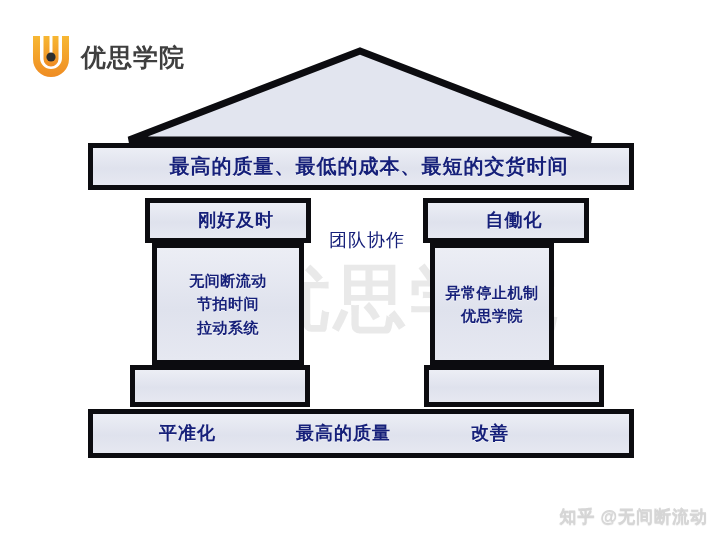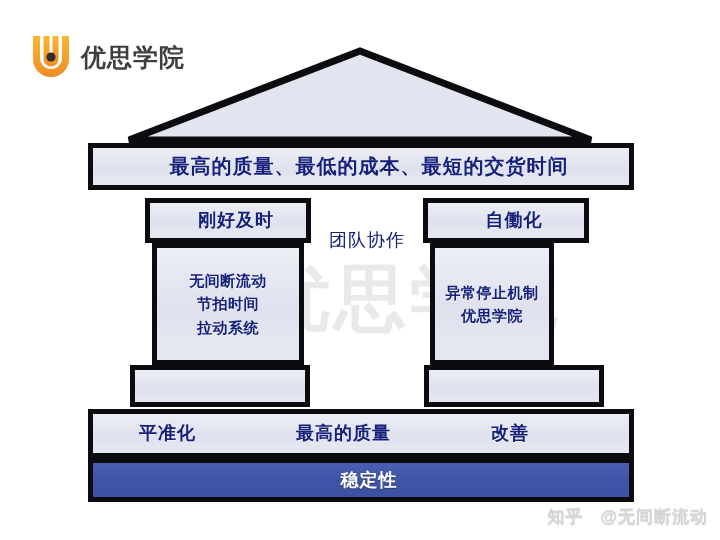--- a/index.html
+++ b/index.html
@@ -161,21 +161,21 @@
   
   #found {
     left: 88px; top: 409px; width: 546px; height: 49px;
     justify-content: flex-start;
   }
   #found .found-inner {
     width: 100%;
     display: flex;
     align-items: center;
     justify-content: center;
-    gap: 84px;
+    gap: 64px;
     padding-right: 70px;
     box-sizing: border-box;
   }
   #found .ttl { font-size: 18px; }
 
   
   #stab {
     left: 88px; top: 458px; width: 546px; height: 44px;
     background: linear-gradient(180deg, #4a5db3 0%, #4054a6 55%, #3d51a3 100%);
     border-color: #0c0c10;
@@ -187,21 +187,21 @@
   }
 
   
   #zhwm {
     position: absolute;
     right: 12px;
     bottom: 12px;
     z-index: 40;
     display: flex;
     align-items: baseline;
-    gap: 17px;
+    gap: 5px;
     color: #d6d6d6;
     font-size: 17px;
     font-weight: 700;
     letter-spacing: 1px;
     text-shadow: 0 1px 1px rgba(0,0,0,.18);
     white-space: nowrap;
   }
 </style>
 </head>
 <body>
@@ -277,22 +277,19 @@
   <div class="box" id="jido-foot"></div>
 
   <div class="box" id="found">
     <div class="found-inner">
       <span class="ttl">平准化</span>
       <span class="ttl">最高的质量</span>
       <span class="ttl">改善</span>
     </div>
   </div>
 
-  <div class="box" id="stab">
-    <span class="ttl">稳定性</span>
-  </div>
 
 </div>
 
 <div id="zhwm">
   <span>知乎</span>
   <span>@无间断流动</span>
 </div>
 
 </body></html>

